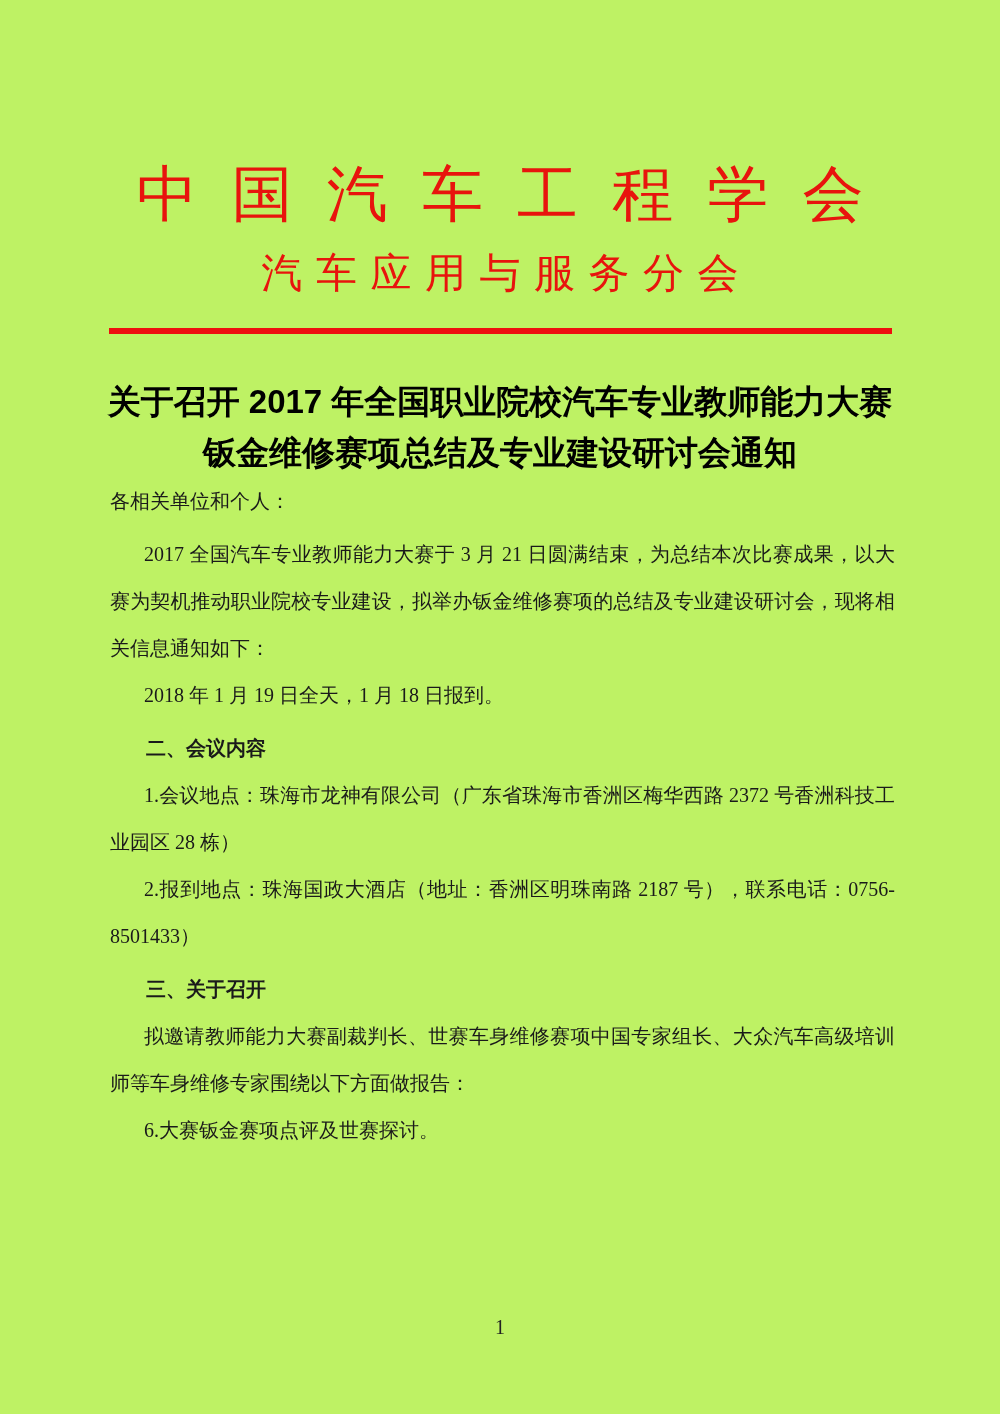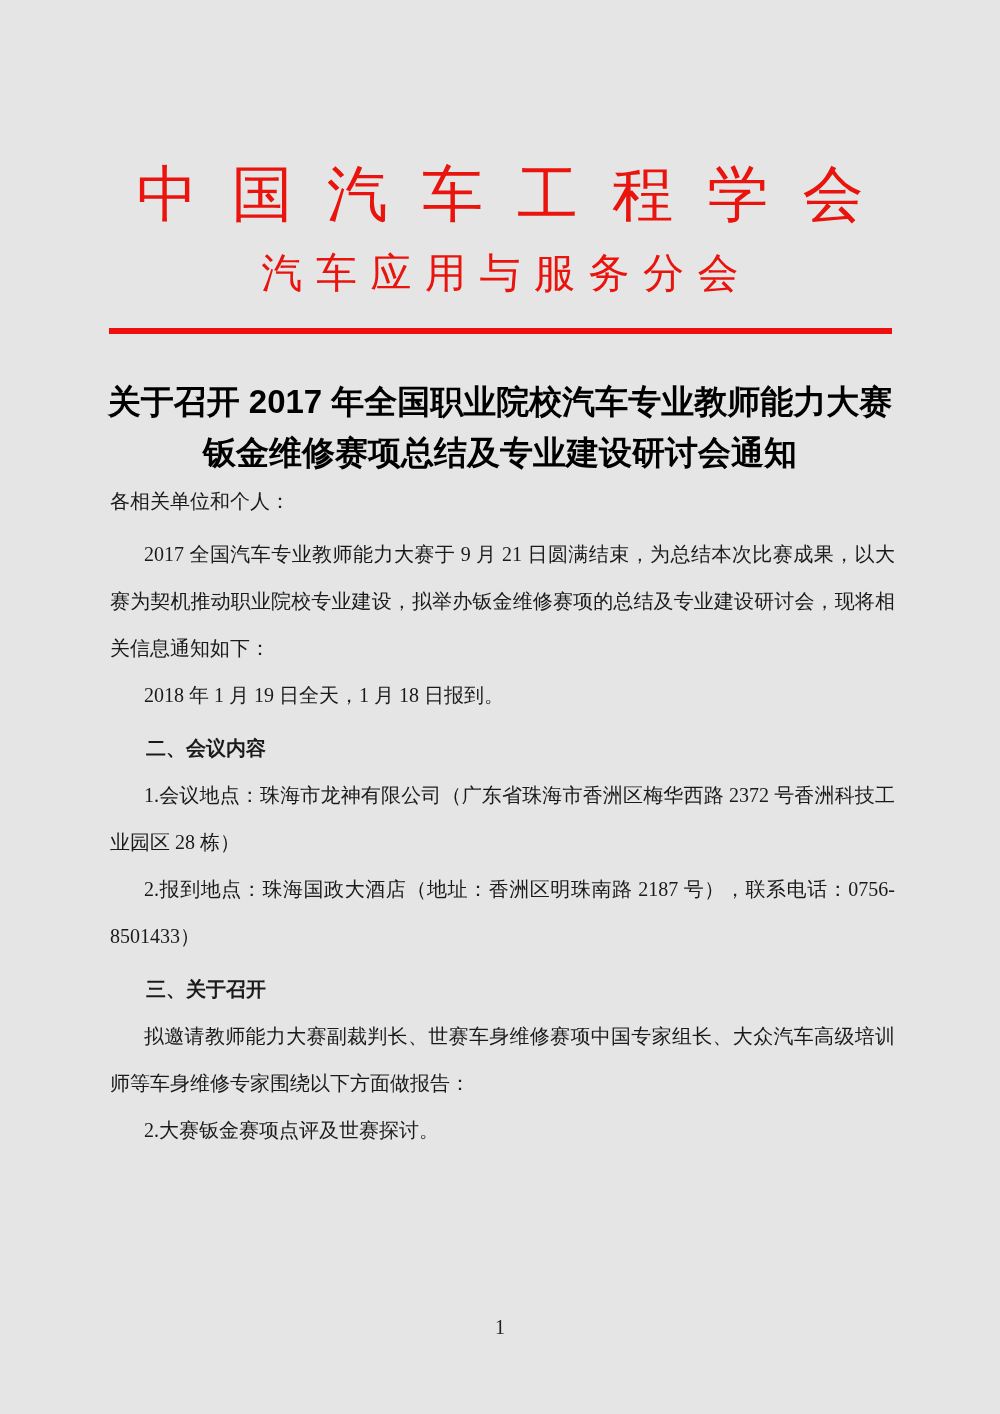--- a/index.html
+++ b/index.html
@@ -5,21 +5,21 @@
   html, body {
     margin: 0;
     padding: 0;
     background: #ffffff;
   }
   .page {
     position: relative;
     width: 1000px;
     height: 1414px;
     margin: 0 auto;
-    background: #e5e5e5;
+    background: #bef264;
     overflow: hidden;
     font-family: "Liberation Serif", "DejaVu Serif", serif;
     color: #1a1a1a;
   }
   
   .letterhead {
     padding-top: 163px;
     text-align: center;
   }
   .org-name {
@@ -103,27 +103,27 @@
     <div class="red-rule"></div>
   </div>
 
   <div class="doc-title">
     <div>关于召开 2017 年全国职业院校汽车专业教师能力大赛</div>
     <div>钣金维修赛项总结及专业建设研讨会通知</div>
   </div>
 
   <div class="body-text">
     <div class="para salutation">各相关单位和个人：</div>
-    <div class="para indent intro">2017 全国汽车专业教师能力大赛于 9 月 21 日圆满结束，为总结本次比赛成果，以大赛为契机推动职业院校专业建设，拟举办钣金维修赛项的总结及专业建设研讨会，现将相关信息通知如下：</div>
+    <div class="para indent intro">2017 全国汽车专业教师能力大赛于 3 月 21 日圆满结束，为总结本次比赛成果，以大赛为契机推动职业院校专业建设，拟举办钣金维修赛项的总结及专业建设研讨会，现将相关信息通知如下：</div>
     <div>
         <div class="para indent">2018 年 1 月 19 日全天，1 月 18 日报到。</div>
         <div class="sec-heading">二、会议内容</div>
         <div class="para indent">1.会议地点：珠海市龙神有限公司（广东省珠海市香洲区梅华西路 2372 号香洲科技工业园区 28 栋）</div>
         <div class="para indent">2.报到地点：珠海国政大酒店（地址：香洲区明珠南路 2187 号），联系电话：0756-8501433）</div>
         <div class="sec-heading">三、关于召开</div>
         <div class="para indent">拟邀请教师能力大赛副裁判长、世赛车身维修赛项中国专家组长、大众汽车高级培训师等车身维修专家围绕以下方面做报告：</div>
-        <div class="para indent">2.大赛钣金赛项点评及世赛探讨。</div>
+        <div class="para indent">6.大赛钣金赛项点评及世赛探讨。</div>
       </div>
   </div>
 
   <div class="page-number">1</div>
 
 </div>
 
 </body></html>

